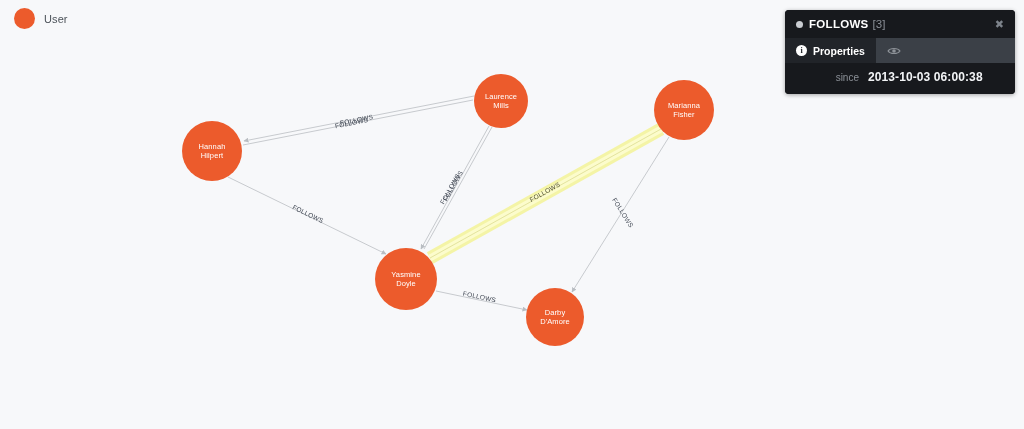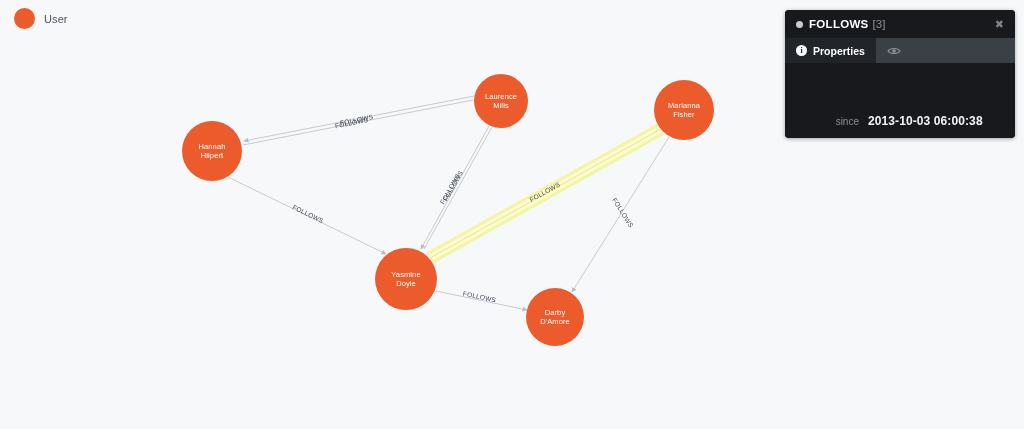--- a/index.html
+++ b/index.html
@@ -156,21 +156,20 @@
   }
 
   #inspector-body {
     background: #17191d;
     padding: 7px 12px 10px 12px;
   }
   .prop-row {
     display: flex;
     align-items: baseline;
     gap: 9px;
-    margin-top: 44px;
   }
   .prop-key {
     font-size: 10px;
     color: #8b9097;
     width: 62px;
     text-align: right;
     flex: 0 0 auto;
   }
   .prop-val {
     font-size: 12px;

